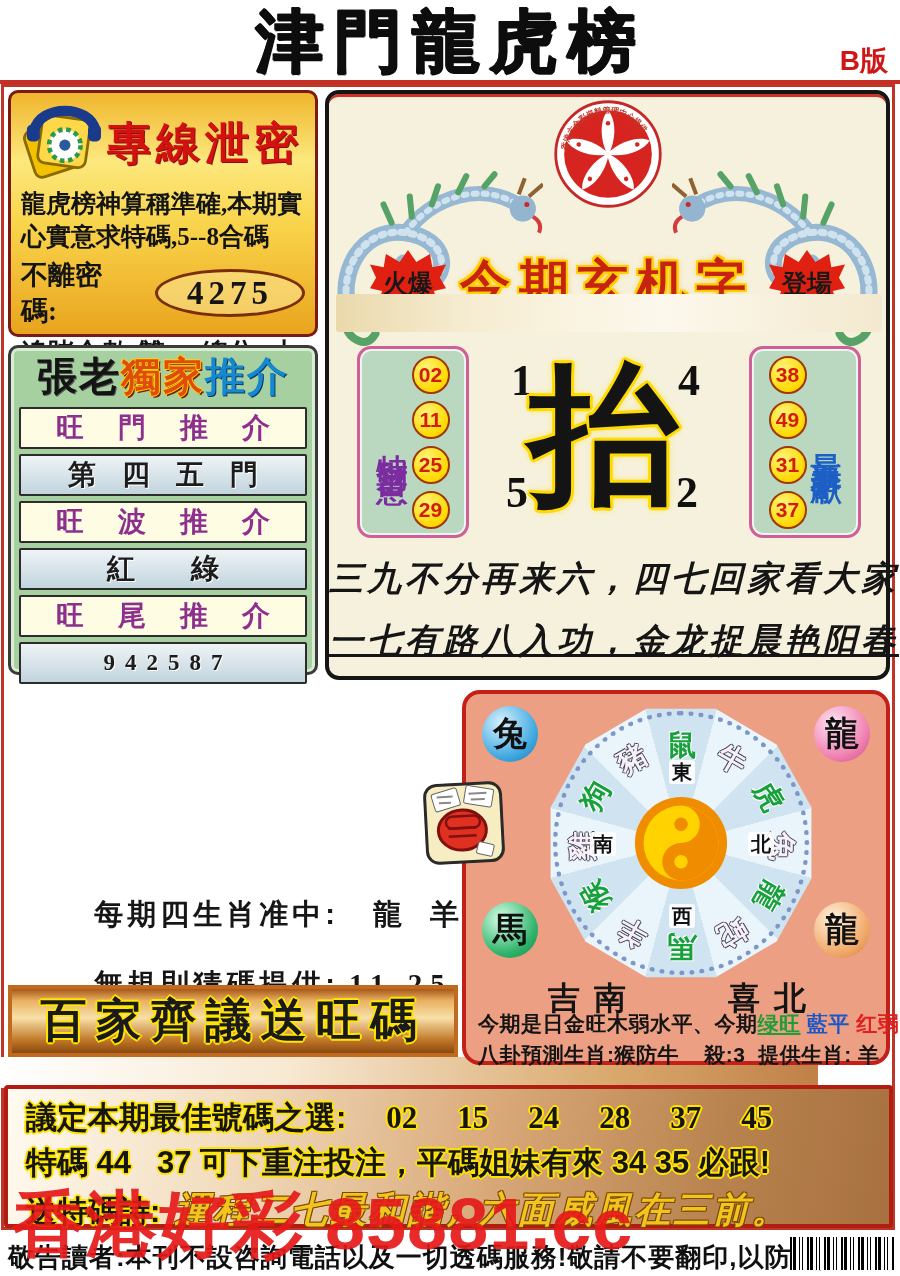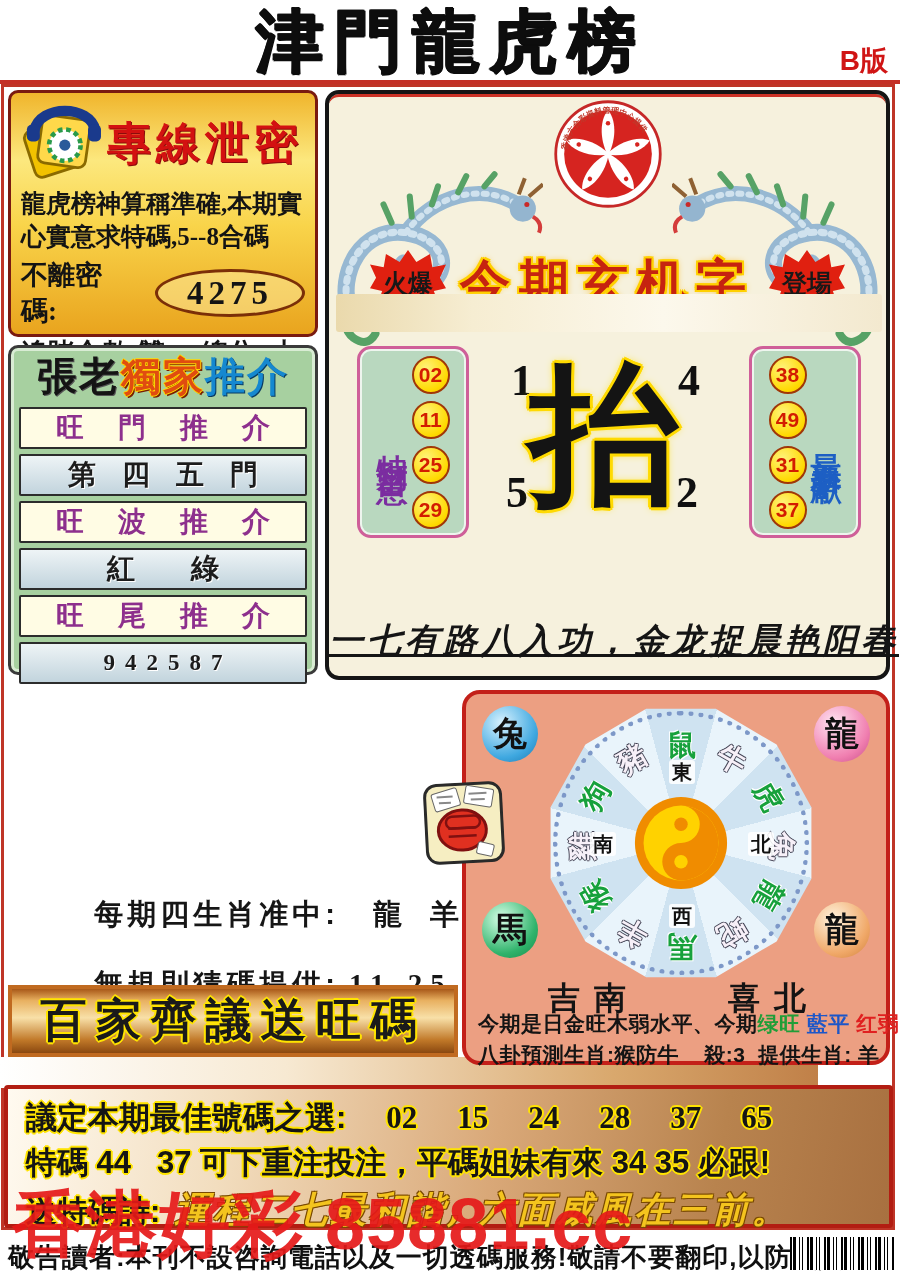--- a/index.html
+++ b/index.html
@@ -114,21 +114,21 @@
   .sign:nth-child(even){color:#f7f0f8;text-shadow:1px 0 #445,-1px 0 #445,0 1px #445,0 -1px #445;}
   .dirlab{position:absolute;font-size:20px;font-weight:900;color:#111;background:rgba(255,255,255,.88);
     padding:0 3px;border-radius:3px;line-height:24px;z-index:3;}
   .yy{position:absolute;left:87px;top:91px;width:96px;height:96px;z-index:2;}
   .zlabel{position:absolute;top:283px;font-family:"DejaVu Serif",serif;font-size:32px;font-weight:900;color:#141414;letter-spacing:14px;}
   .zlabel.l{left:82px;}
   .zlabel.r{left:262px;}
   .zinfo{position:absolute;left:12px;right:8px;font-size:21px;font-weight:900;white-space:pre;color:#141414;letter-spacing:.5px;}
   .zinfo.i1{top:316px;}
   .zinfo.i2{top:347px;}
-  .zinfo .g{color:#1f9e38;}
+  .zinfo .g{color:#1f9e38;text-decoration:underline;}
   .zinfo .b{color:#1c56c8;}
   .zinfo .r{color:#e02020;}
   
   .best{position:absolute;top:1085px;left:4px;width:889px;height:143px;box-sizing:border-box;z-index:2;
     border:4px solid #b21d12;border-radius:4px;
     background:linear-gradient(100deg,#fffaf0 0%,#f2ddbe 25%,#d9a878 55%,#b8834e 80%,#a87040 100%);}
   .best-line{position:absolute;left:18px;right:10px;font-size:31px;font-weight:900;color:#151515;white-space:pre;
     text-shadow:-2px 0 #ffe400,2px 0 #ffe400,0 -2px #ffe400,0 2px #ffe400,-1px -1px #ffe400,1px 1px #ffe400,-1px 1px #ffe400,1px -1px #ffe400;}
   .best-line.b1{top:8px;display:flex;align-items:baseline;}
   .best-line.b1 .bn{margin-left:40px;font-family:"Liberation Serif",serif;}
@@ -278,20 +278,21 @@
       </span>
       <span class="vlabel blue">最新奉獻</span>
     </div>
 
     <span class="corner-num" style="left:193px;top:286px;">1</span>
     <span class="corner-num" style="left:360px;top:286px;">4</span>
     <span class="corner-num" style="left:188px;top:398px;">5</span>
     <span class="corner-num" style="left:358px;top:398px;">2</span>
     <div class="big-char">抬</div>
 
+    <div class="verse l1">三九不分再来六，四七回家看大家</div>
     <div class="verse l2">一七有路八入功，金龙捉晨艳阳春</div>
   </div>
 
   <div class="isoc">
     <div class="isoc-line" style="top:172px;">
       <span>每期四生肖准中:</span><span class="val wide">龍羊馬蛇</span>
     </div>
     <div class="isoc-line" style="top:242px;">
       <span>無規則猜碼提供:</span><span class="num">11 25 38 46</span>
     </div>
@@ -357,21 +358,21 @@
   </div>
 
   <div class="best">
     <div class="best-line b1">
       <span>議定本期最佳號碼之選:</span>
       <span class="bn">02</span>
       <span class="bn">15</span>
       <span class="bn">24</span>
       <span class="bn">28</span>
       <span class="bn">37</span>
-      <span class="bn">65</span>
+      <span class="bn">45</span>
     </div>
     <div class="best-line b2">特碼 44   37 可下重注投注，平碼姐妹有來 34 35 必跟!</div>
     <div class="best-line b3">
       <span>送特碼詩:</span>
       <span class="poem">運程二七最和諧, 六面威風在三前。</span>
     </div>
   </div>
 
   <div class="watermark">香港好彩 85881.cc</div>
 

